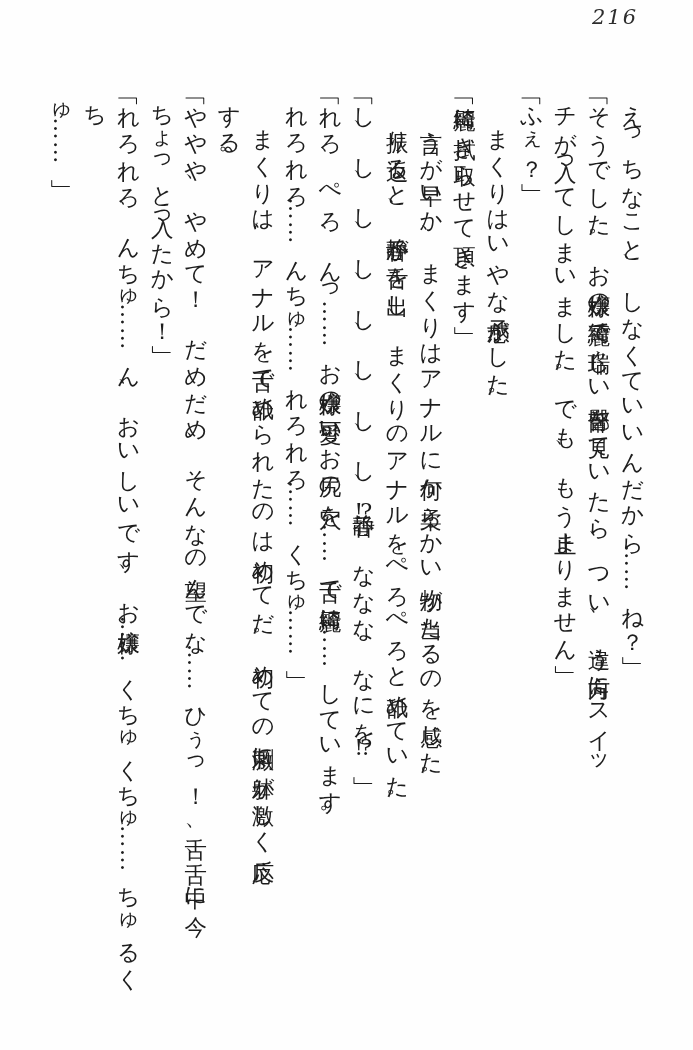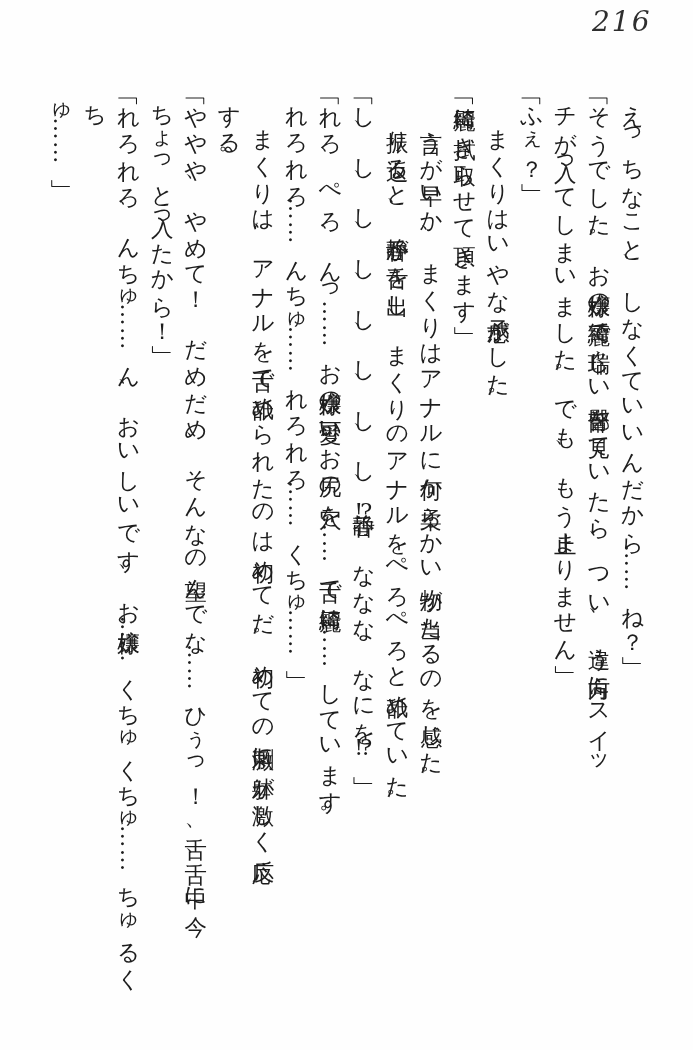--- a/index.html
+++ b/index.html
@@ -12,21 +12,21 @@
     width: 693px;
     height: 1050px;
     background: #fefefe;
     overflow: hidden;
     font-family: "DejaVu Serif", "Liberation Serif", serif;
   }
   .page-number {
     position: absolute;
     top: 5px;
     left: 592px;
-    font-size: 28px;
+    font-size: 21px;
     font-style: italic;
     letter-spacing: 2px;
     color: #2e2e2e;
     font-family: "DejaVu Serif", "Liberation Serif", serif;
     text-align: right;
   }
   .text-block {
     position: absolute;
     top: 90px;
     right: 44px;

